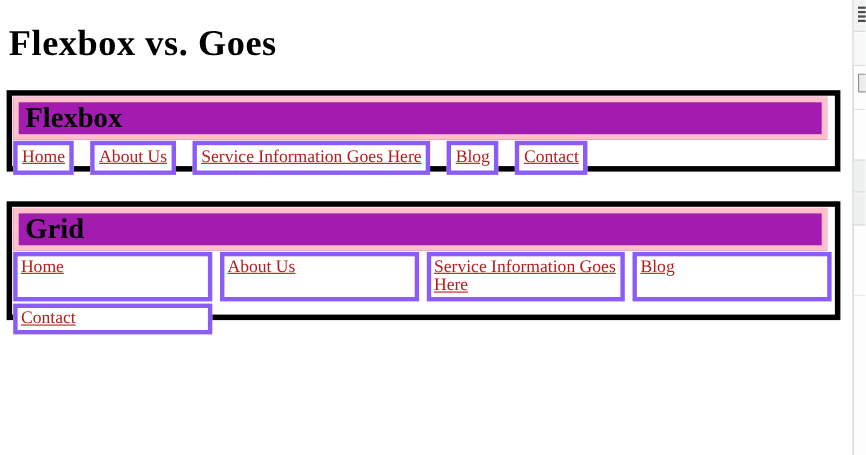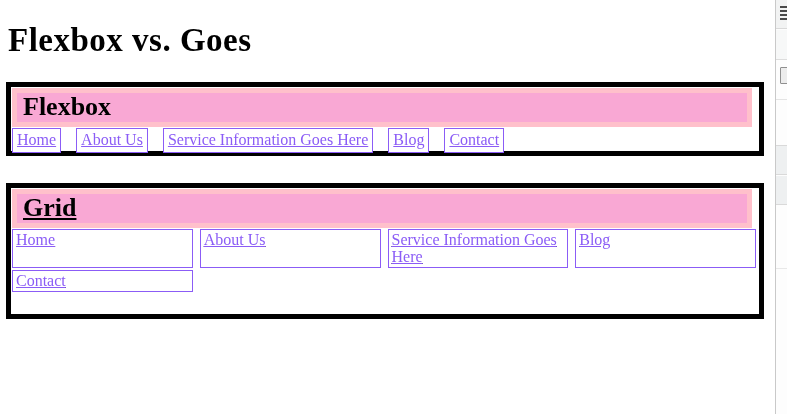--- a/index.html
+++ b/index.html
@@ -24,43 +24,43 @@
   
   .demo-section {
     position: absolute;
     left: 6px;
     width: 758px;
     border: 5px solid #000;
     background: #fff;
     padding: 1px 3px 2px 1px;
   }
   .section-flexbox { top: 82px;  height: 74px; }
-  .section-grid    { top: 183px; height: 136px; text-decoration: underline; }
+  .section-grid    { top: 183px; height: 108px; }
 
   .demo-header {
     border: 5px solid #ffc0cb;
-    background: #f9a8d4;
+    background: #a21caf;
     margin: 0 4px 1px 0;
   }
   .demo-header h2 {
     margin: 0;
     font-size: 26px;
     line-height: 28px;
     font-weight: bold;
     color: #000;
     padding: 0 0 1px 6px;
     white-space: nowrap;
     overflow: hidden;
   }
   
   .nav-link {
     display: block;
-    border: 1px solid #8b5cf6;
+    border: 4px solid #8b5cf6;
     background: #fff;
-    color: #8b5cf6;
+    color: #b91c1c;
     text-decoration: underline;
     font-size: 16px;
     line-height: 18px;
   }
   
   .flex-nav {
     display: flex;
     align-items: flex-start;
     margin-top: 1px;
   }

